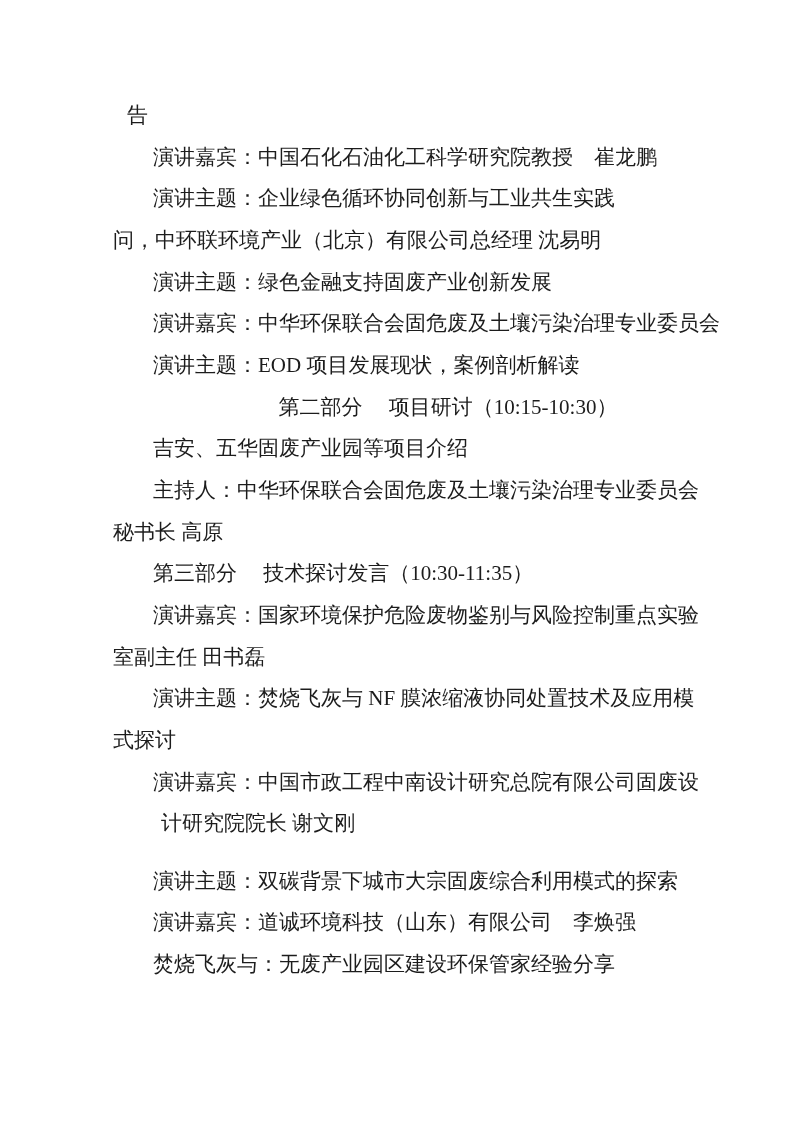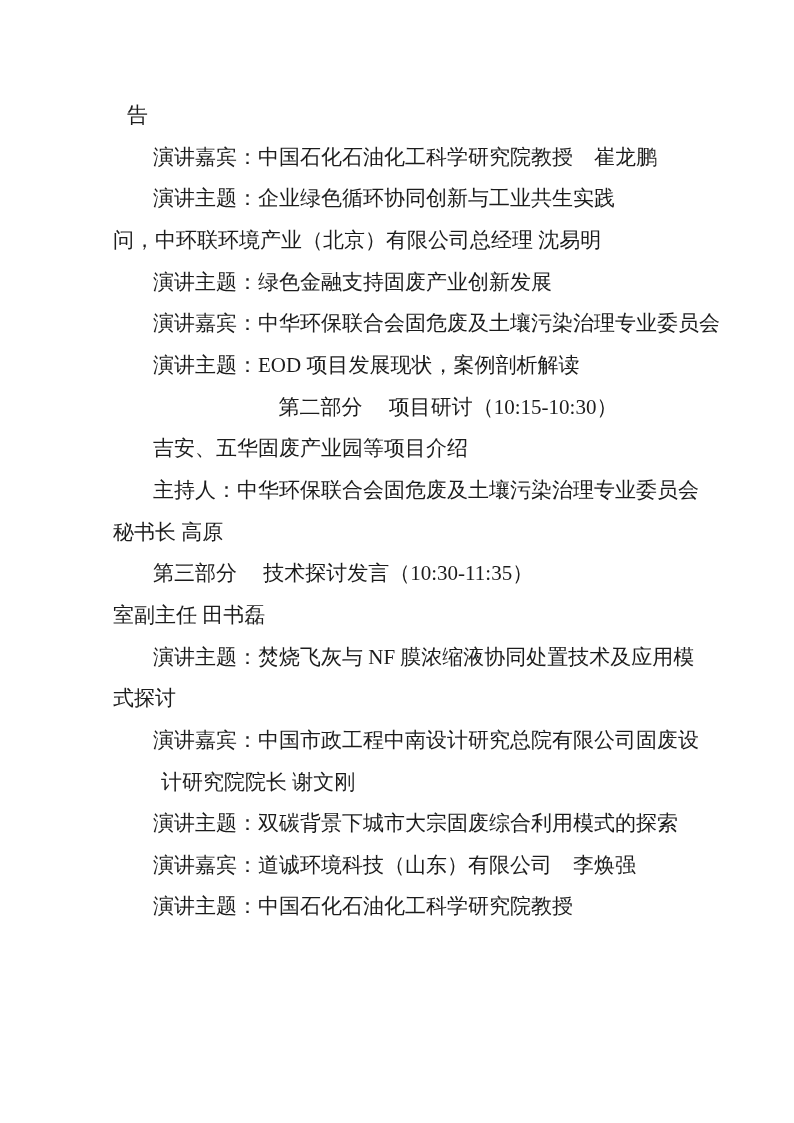--- a/index.html
+++ b/index.html
@@ -40,22 +40,23 @@
       <div class="line" style="padding-left: 40px;">演讲主题：企业绿色循环协同创新与工业共生实践</div>
       <div class="line" style="padding-left: 0px;">问，中环联环境产业（北京）有限公司总经理 沈易明</div>
       <div class="line" style="padding-left: 40px;">演讲主题：绿色金融支持固废产业创新发展</div>
       <div class="line" style="padding-left: 40px;">演讲嘉宾：中华环保联合会固危废及土壤污染治理专业委员会</div>
       <div class="line" style="padding-left: 40px;">演讲主题：EOD 项目发展现状，案例剖析解读</div>
       <div class="line" style="padding-left: 40px; text-align: center;">第二部分　 项目研讨（10:15-10:30）</div>
       <div class="line" style="padding-left: 40px; font-family: Liberation Serif, serif;">吉安、五华固废产业园等项目介绍</div>
       <div class="line" style="padding-left: 40px;">主持人：中华环保联合会固危废及土壤污染治理专业委员会</div>
       <div class="line" style="padding-left: 0px;">秘书长 高原</div>
       <div class="line" style="padding-left: 40px;">第三部分　 技术探讨发言（10:30-11:35）</div>
+      <div class="line" style="padding-left: 40px;">演讲嘉宾：国家环境保护危险废物鉴别与风险控制重点实验</div>
       <div class="line" style="padding-left: 0px;">室副主任 田书磊</div>
       <div class="line" style="padding-left: 40px;">演讲主题：焚烧飞灰与 NF 膜浓缩液协同处置技术及应用模</div>
       <div class="line" style="padding-left: 0px;">式探讨</div>
       <div class="line" style="padding-left: 40px;">演讲嘉宾：中国市政工程中南设计研究总院有限公司固废设</div>
       <div class="line" style="padding-left: 0px; margin-left: 48px;">计研究院院长 谢文刚</div>
-      <div class="line" style="padding-left: 40px;">演讲主题：双碳背景下城市大宗固废综合利用模式的探索</div>
+      <div class="line" style="padding-left: 40px; margin-top: 16px;">演讲主题：双碳背景下城市大宗固废综合利用模式的探索</div>
       <div class="line" style="padding-left: 40px;">演讲嘉宾：道诚环境科技（山东）有限公司　李焕强</div>
-      <div class="line" style="padding-left: 40px;">演讲主题：中国石化石油化工科学研究院教授</div>
+      <div class="line" style="padding-left: 40px;">焚烧飞灰与：无废产业园区建设环保管家经验分享</div>
     </div>
 </div>
 
 </body></html>

